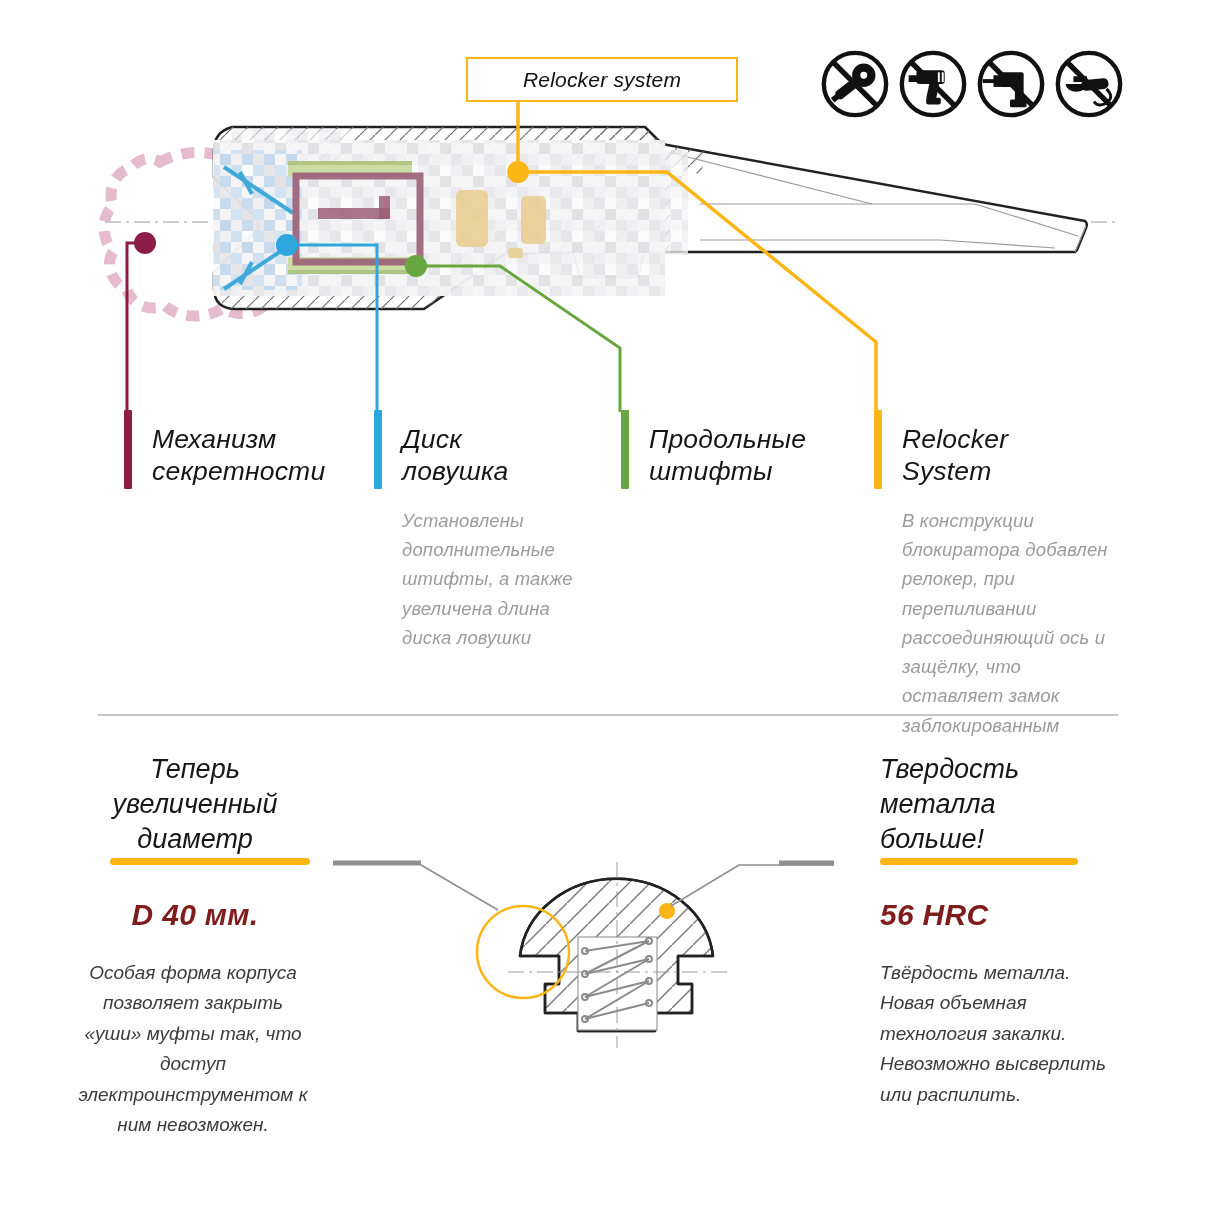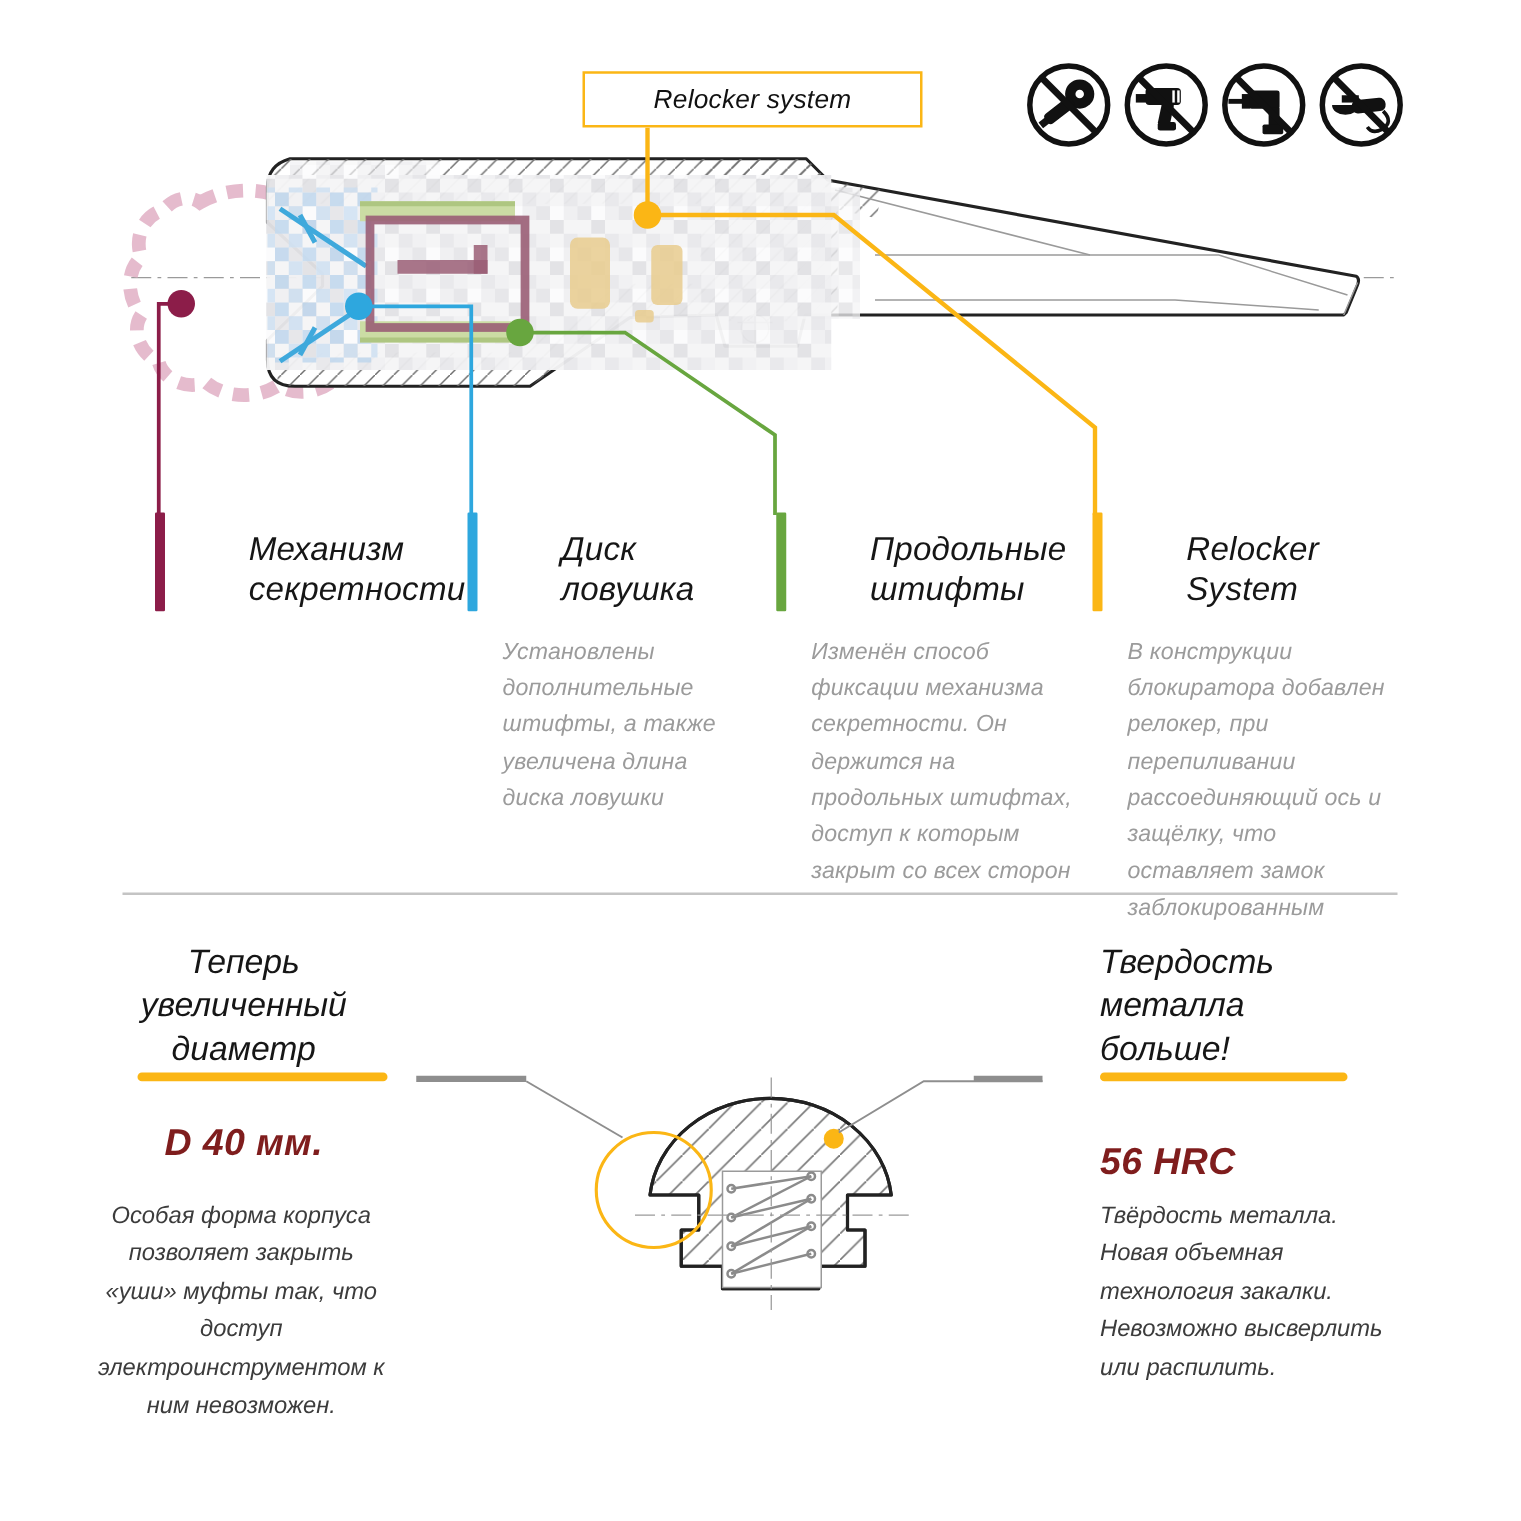--- a/index.html
+++ b/index.html
@@ -15,21 +15,21 @@
     display:flex;align-items:center;justify-content:center;
     font-size:21px;color:#111;letter-spacing:.2px;box-sizing:border-box;
   }
   
   .icon-row{left:818px;top:47px;display:flex;gap:4px;}
   .pi{width:74px;height:74px;display:block;}
   
   .marker{width:8px;height:79px;top:410px;border-radius:1px;}
   .feat-title{
     top:424px;font-size:26.5px;line-height:1.19;color:#161616;
-    white-space:pre-line;letter-spacing:.2px;margin-left:47px;
+    white-space:pre-line;letter-spacing:.2px;
   }
   .feat-body{
     top:506px;font-size:18.5px;line-height:1.58;color:#9b9b9b;letter-spacing:.15px;
   }
   
   .divider{left:98px;top:714px;width:1020px;height:2px;background:#c4c4c4;}
   
   .b-title{font-size:27px;line-height:1.3;color:#161616;white-space:pre-line;top:752px;}
   .b-underline{top:858px;height:7px;border-radius:3.5px;background:#FBB615;}
   .b-value{top:898px;font-size:30px;font-weight:bold;color:#7f1d1d;letter-spacing:.3px;}
@@ -239,36 +239,35 @@
 секретности</div>
 
   <div class="abs marker" style="left: 374px; background-color: rgb(46, 167, 222);"></div>
   <div class="abs feat-title" style="left:402px;">Диск
 ловушка</div>
   <div class="abs feat-body" style="left:402px;width:200px;">Установлены дополнительные штифты, а также увеличена длина диска ловушки</div>
 
   <div class="abs marker" style="left: 621px; background-color: rgb(104, 166, 63);"></div>
   <div class="abs feat-title" style="left:649px;">Продольные
 штифты</div>
-  <div class="abs feat-body" style="left:649px;width:218px;">Изменён способ фиксации механизма секретности. Он держится на продольных штифтах, доступ к которым закрыт со всех сторон</div>
 
   <div class="abs marker" style="left: 874px; background-color: rgb(251, 182, 21);"></div>
   <div class="abs feat-title" style="left:902px;">Relocker
 System</div>
   <div class="abs feat-body" style="left:902px;width:215px;">В конструкции блокиратора добавлен релокер, при перепиливании рассоединяющий ось и защёлку, что оставляет замок заблокированным</div>
 
   <div class="abs divider" style="background-color: rgb(196, 196, 196);"></div>
 
   <div class="abs b-title ra" style="left:80px;width:230px;">Теперь
 увеличенный
 диаметр</div>
   <div class="abs b-underline" style="left: 110px; width: 200px; background-color: rgb(251, 182, 21);"></div>
   <div class="abs b-value ra" style="left:80px;width:230px;">D 40 мм.</div>
   <div class="abs b-body ra" style="left:73px;width:240px;">Особая форма корпуса позволяет закрыть «уши» муфты так, что доступ электроинструментом к ним невозможен.</div>
 
   <div class="abs b-title" style="left:880px;width:220px;">Твердость
 металла
 больше!</div>
   <div class="abs b-underline" style="left: 880px; width: 198px; background-color: rgb(251, 182, 21);"></div>
-  <div class="abs b-value" style="left:880px;width:230px;margin-top:15px;">56 HRC</div>
+  <div class="abs b-value" style="left:880px;width:230px;">56 HRC</div>
   <div class="abs b-body" style="left:880px;width:242px;">Твёрдость металла. Новая объемная технология закалки. Невозможно высверлить или распилить.</div>
 
 </div>
 
 </body></html>

